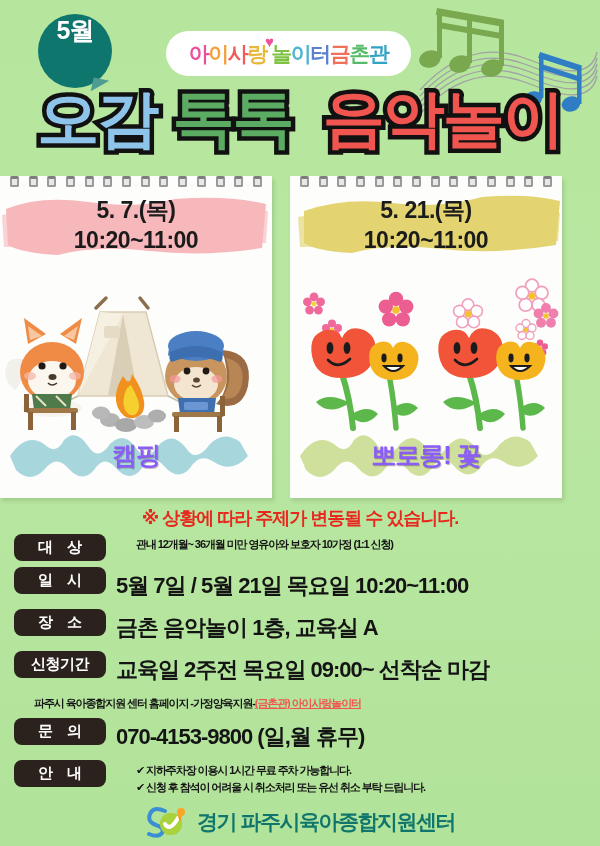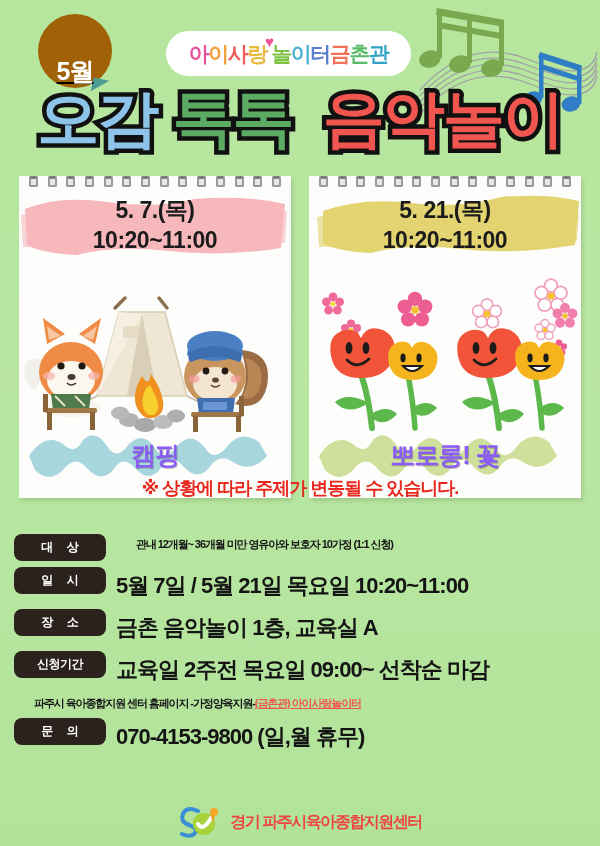--- a/index.html
+++ b/index.html
@@ -12,23 +12,23 @@
     position: relative;
     background: linear-gradient(180deg, #b6e69d 0%, #b9e7a2 45%, #b2e39a 100%);
   }
 
   
   #header { position: relative; height: 172px; }
 
   .month-badge {
     position: absolute; left: 38px; top: 14px;
     width: 74px; height: 74px;
-    background: #a16207;
+    background: #0f766e;
     border-radius: 50% 50% 50% 50% / 50% 50% 50% 50%;
-    display: flex; align-items: flex-end; justify-content: center; text-decoration: underline;
+    display: flex; align-items: flex-start; justify-content: center;
   }
   .month-badge::after {
     content: ""; position: absolute;
     right: 4px; bottom: -5px;
     width: 0; height: 0;
     border-left: 16px solid #4e9b92;
     border-bottom: 14px solid transparent;
     border-top: 0 solid transparent;
     transform: rotate(12deg);
   }
@@ -79,21 +79,21 @@
     paint-order: stroke fill;
   }
   .t-blue  { color: #8fc4ea; }
   .t-green { color: #5cab63; }
   .t-red   { color: #f0564f; }
 
   
   #cards {
     position: absolute; top: 176px; left: 0;
     width: 600px; height: 322px;
-    display: flex; justify-content: center; gap: 18px;
+    display: flex; gap: 18px;
   }
   .card {
     position: relative;
     width: 272px; height: 322px;
     background: #fdfdfb;
     box-shadow: 2px 3px 4px rgba(80,110,70,0.22);
     overflow: hidden;
   }
   .rings {
     position: absolute; top: 0; left: 0; width: 100%; height: 13px;
@@ -125,36 +125,36 @@
   .card-label {
     position: absolute; bottom: 26px; left: 0; width: 100%;
     text-align: center;
     font-size: 25px; font-weight: bold; color: #8b5cf6;
     letter-spacing: -1px;
     text-shadow: 1px 1px 0 rgba(0,0,0,0.25);
   }
 
   
   .notice {
-    position: absolute; top: 476px; left: 0; width: 600px;
+    position: absolute; top: 506px; left: 0; width: 600px;
     text-align: center;
     font-size: 18px; font-weight: bold; color: #e8281e;
     letter-spacing: -1px;
   }
 
   
   #info { position: absolute; top: 534px; left: 14px; width: 580px; }
   .row { display: flex; align-items: flex-start; margin-bottom: 6px; }
   .pill {
     flex: 0 0 auto;
     width: 92px; height: 27px;
     background: #2b211d;
     border-radius: 8px;
     color: #ffffff;
-    font-size: 12px; font-weight: bold;
+    font-size: 15px; font-weight: bold;
     letter-spacing: -0.5px;
     display: flex; align-items: center; justify-content: center;
     margin-right: 10px;
   }
   .pill.wide-space { letter-spacing: 5px; text-indent: 5px; }
   .val {
     flex: 1 1 auto;
     font-size: 22px; font-weight: bold; color: #141414;
     letter-spacing: -1px; line-height: 1.55;
     padding-top: 2px;
@@ -162,21 +162,21 @@
   .val.small { font-size: 11px; letter-spacing: -1.1px; margin-left: 20px; }
   .val .hl { color: #f0564f; text-decoration: underline; }
   .val .line { display: block; }
 
   
   #bottom-logo {
     position: absolute; bottom: 8px; left: 0; width: 600px;
     display: flex; align-items: center; justify-content: center; gap: 8px;
   }
   #bottom-logo .org-name {
-    font-size: 16px; font-weight: bold; color: #ef4444;
+    font-size: 21px; font-weight: bold; color: #0f766e;
     letter-spacing: -1.5px;
   }
 </style>
 </head>
 <body>
 
 <div id="header">
 
   <div class="month-badge">
     <span>5월</span>
@@ -505,20 +505,27 @@
 
   <div class="row">
     <div class="val small"><span>파주시 육아종합지원 센터 홈페이지 -가정양육지원-</span><span class="hl">(금촌관) 아이사랑놀이터</span></div>
   </div>
 
   <div class="row">
     <div class="pill wide-space">문 의</div>
     <div class="val">070-4153-9800 (일,월 휴무)</div>
   </div>
 
+  <div class="row">
+    <div class="pill wide-space">안 내</div>
+    <div class="val small">
+      <span class="line">✔ 지하주차장 이용시 1시간 무료 주차 가능합니다.</span>
+      <span class="line">✔ 신청 후 참석이 어려울 시 취소처리 또는 유선 취소 부탁 드립니다.</span>
+    </div>
+  </div>
 </div>
 
 <div id="bottom-logo">
   <svg width="44" height="32" viewBox="0 0 44 32">
     <path d="M20 5 Q 8 0 5 8 Q 2 16 11 19 Q 20 22 17 27 Q 13 32 4 28" stroke="#3a8fd4" stroke-width="4" fill="none" stroke-linecap="round"></path>
     <circle cx="26" cy="18" r="11" fill="#8cc63f"></circle>
     <circle cx="26" cy="18" r="11" fill="#c8dd3a" opacity="0.5"></circle>
     <path d="M20 18 Q 25 26 33 12" stroke="#ffffff" stroke-width="4" fill="none" stroke-linecap="round"></path>
     <path d="M33 4 Q 39 10 35 16 Q 32 10 33 4 Z" fill="#f59a22"></path>
     <circle cx="36" cy="6" r="4" fill="#f7a62a"></circle>

